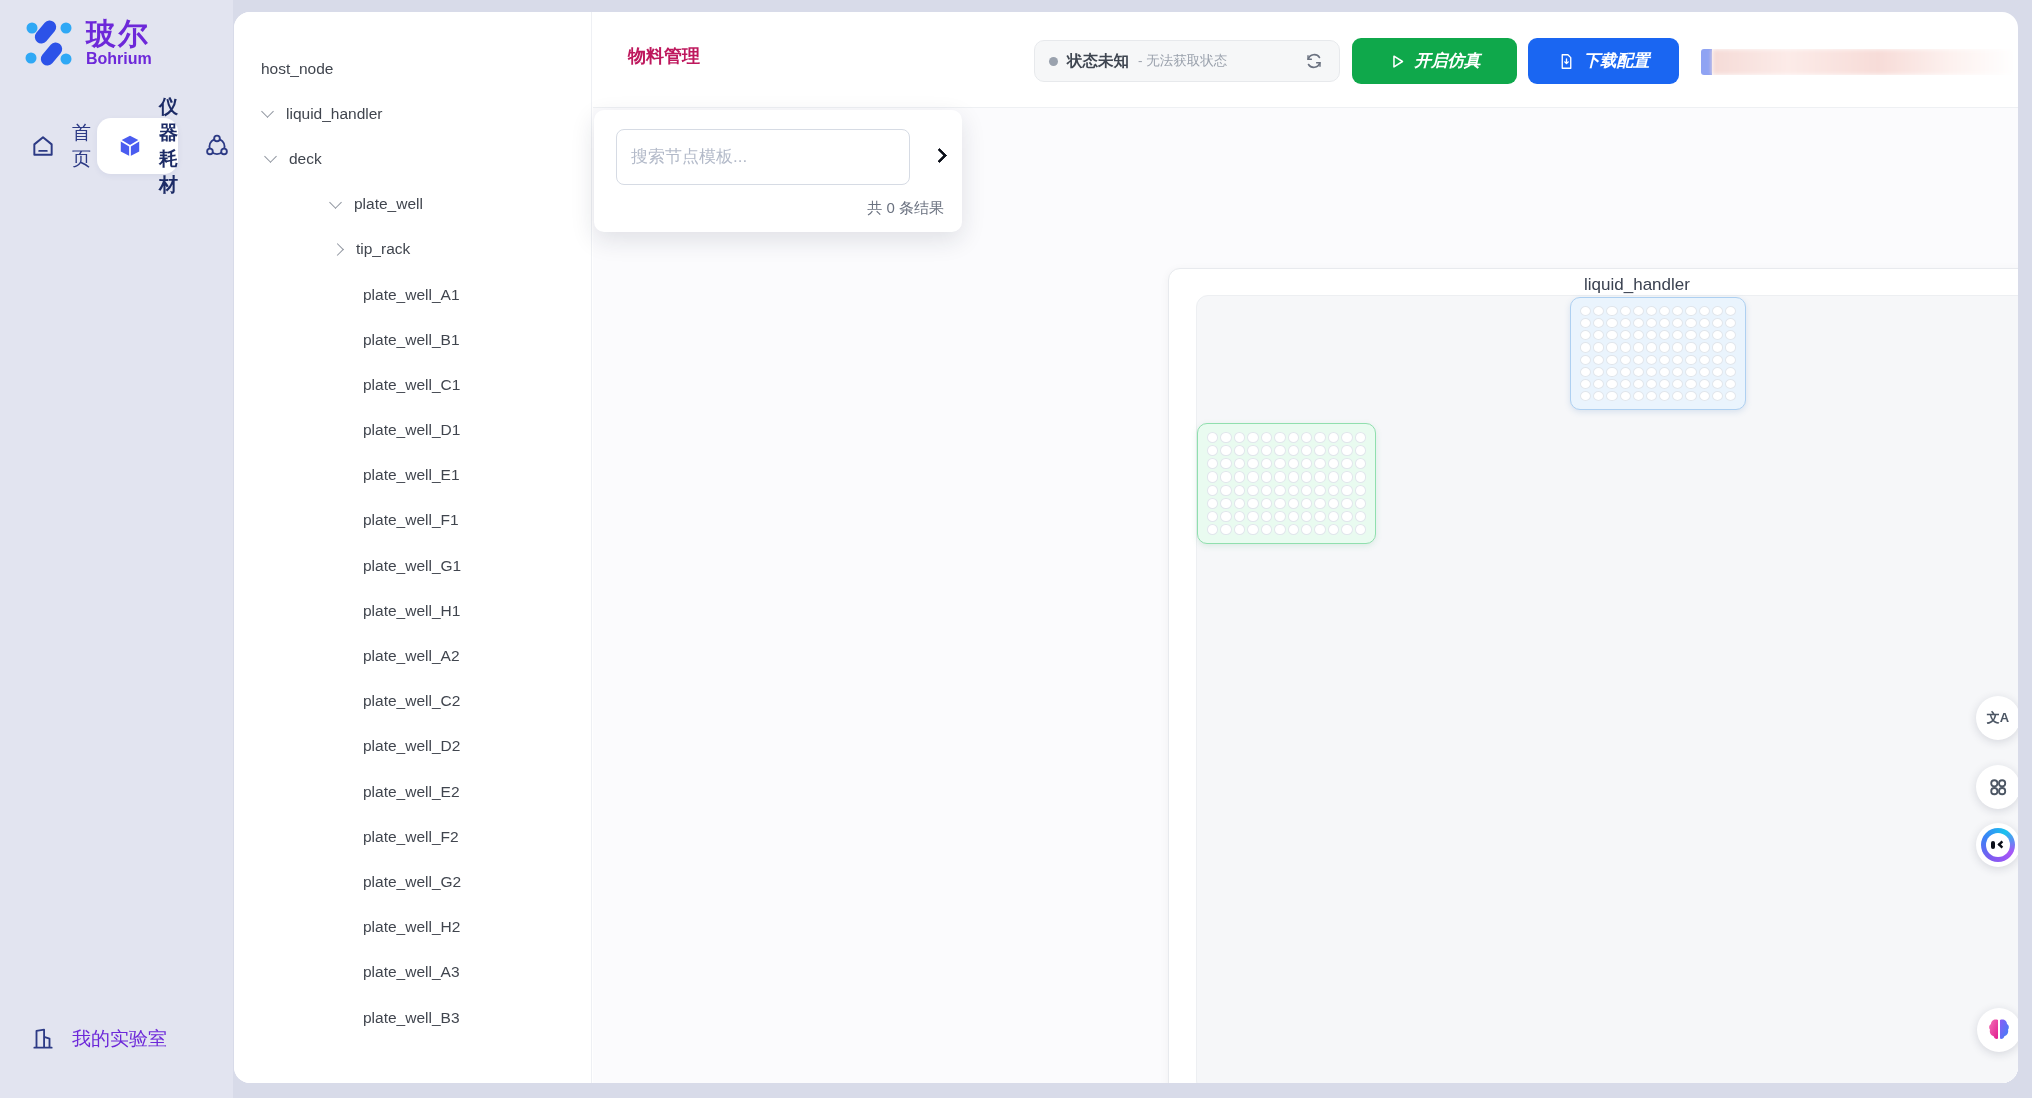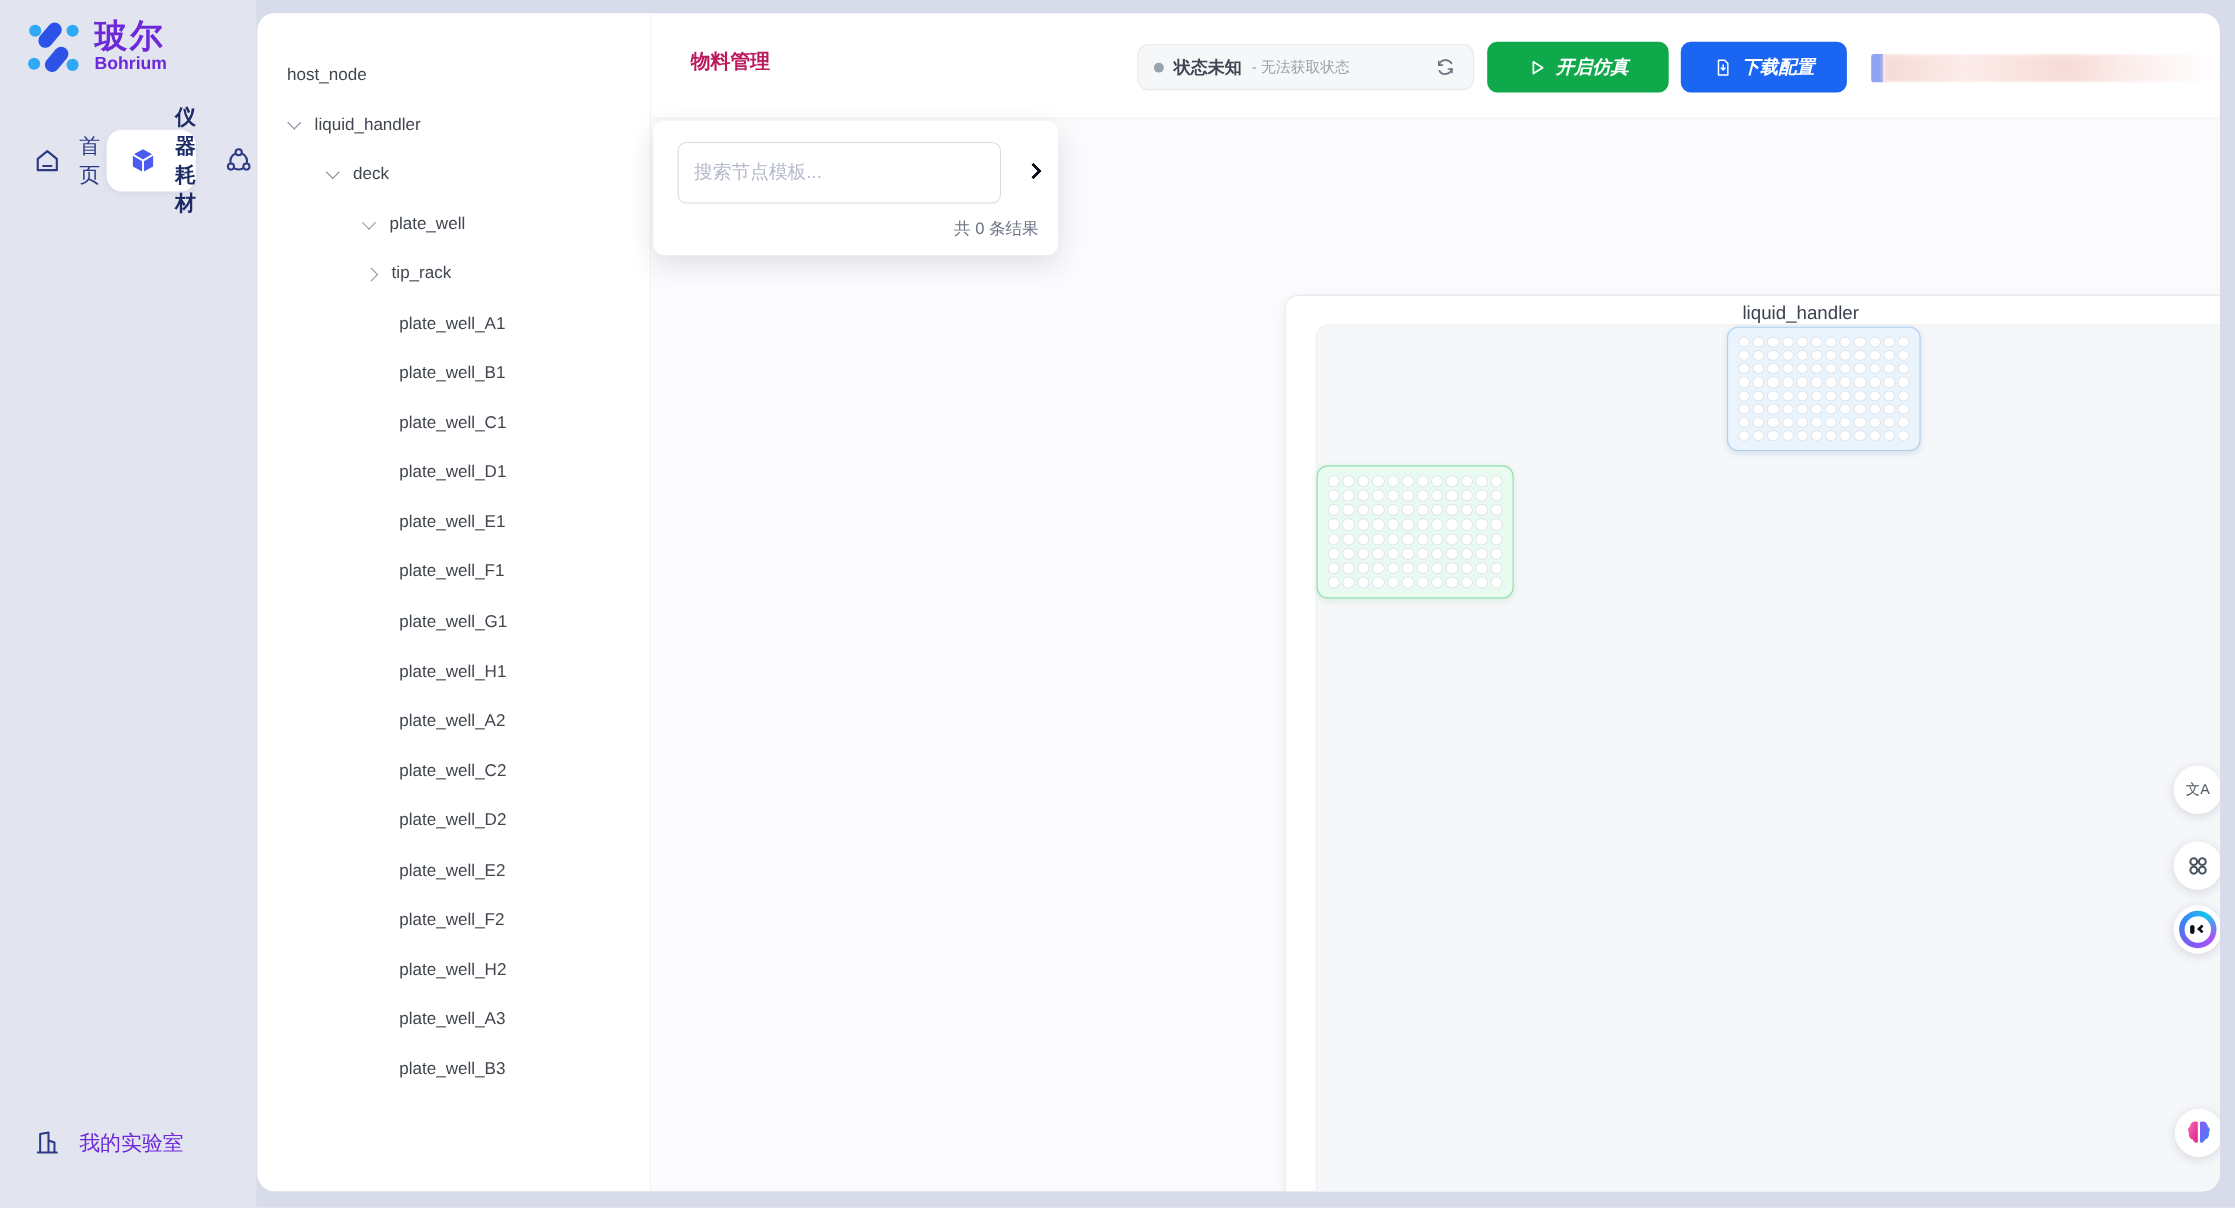--- a/index.html
+++ b/index.html
@@ -29,21 +29,21 @@
   
   .tree-panel { position:absolute; left:0; top:0; width:358px; height:100%; background:#fff; border-right:1px solid #eef0f4; }
   .tree { position:absolute; left:0; top:34px; width:100%; }
   .tree-row { display:flex; align-items:center; height:45.2px; font-size:15.5px; color:#40454e; cursor:pointer; }
   .tree-label { white-space:nowrap; }
   .chev { display:inline-block; width:9px; height:9px; border-left:1.8px solid #8f959f; border-bottom:1.8px solid #8f959f; margin-right:14px; flex:0 0 auto; }
   .chev.down  { transform:rotate(-45deg); margin-top:-4px; }
   .chev.right { transform:rotate(-135deg); margin-left:2px; }
   .tree-row.lvl0 { padding-left:27px; }
   .tree-row.lvl1 { padding-left:29px; }
-  .tree-row.lvl2 { padding-left:64px; }
+  .tree-row.lvl2 { padding-left:32px; }
   .tree-row.lvl3 { padding-left:97px; }
   .tree-row.lvl4 { padding-left:129px; }
   
   .page-title { position:absolute; left:394px; top:32px; font-size:18px; font-weight:700; color:#be185d; }
   .status-pill { position:absolute; left:800px; top:28px; height:42px; width:306px; background:#f6f7f8; border:1px solid #e7e9ec; border-radius:10px; display:flex; align-items:center; padding:0 14px; gap:9px; }
   .status-dot { width:9px; height:9px; border-radius:50%; background:#9aa2ae; flex:0 0 auto; }
   .status-label { font-size:15.5px; font-weight:600; color:#3f4651; white-space:nowrap; }
   .status-detail { font-size:13.5px; color:#9aa1ac; white-space:nowrap; }
   .refresh-btn { margin-left:auto; width:20px; height:20px; cursor:pointer; display:flex; align-items:center; }
   .btn { position:absolute; top:26px; height:46px; border:none; border-radius:9px; display:flex; align-items:center; justify-content:center; gap:9px; color:#fff; font-size:16.5px; font-weight:600; cursor:pointer; font-family:inherit;font-style:italic; }
@@ -64,21 +64,21 @@
   .canvas { position:absolute; left:359px; top:96px; right:0; bottom:0; background:#fbfbfd; }
   .node-card { position:absolute; left:575px; top:160px; width:938px; height:853px; background:#fff; border:1px solid #e8eaee; border-radius:12px; box-shadow:0 2px 10px rgba(31,35,41,.05); z-index:2; }
   .node-title { position:absolute; left:0; right:0; top:6px; text-align:center; font-size:17px; color:#3a4150; z-index:2; }
   .deck { position:absolute; left:27px; top:26px; width:881px; height:798px; background:#f6f7f9; border:1px solid #edeff2; border-radius:12px; z-index:3; }
   .plate { position:absolute; display:grid; grid-template-columns:repeat(12,1fr); gap:2px; padding:8px 9px; z-index:4; cursor:pointer; }
   .plate-blue  { left:401px; top:28px;  width:176px; height:113px; background:#eaf4fd; border:1.5px solid #aed0f1; border-radius:10px; box-shadow:0 2px 6px rgba(80,130,190,.18); }
   .plate-green { left:28px;  top:154px; width:179px; height:121px; background:#e9fbf0; border:1.5px solid #90dfae; border-radius:10px; box-shadow:0 2px 6px rgba(60,170,110,.15); }
   .well { background:#fff; border:1px solid #e1e6ec; border-radius:50%; }
   
   .float-btn { position:absolute; left:1742px; width:44px; height:44px; border-radius:50%; background:#fff; box-shadow:0 2px 10px rgba(25,35,60,.15); display:flex; align-items:center; justify-content:center; z-index:30; cursor:pointer; }
-  .fb-translate { top:684px; font-size:13px; color:#4b5563; font-weight:400; letter-spacing:0; }
+  .fb-translate { top:684px; font-size:13px; color:#4b5563; font-weight:700; letter-spacing:0; }
   .fb-apps { top:753px; }
   .fb-robot { top:811px; }
   .fb-brain { top:996px; left:1743px; }
   .robot-face { width:34px; height:34px; border-radius:50%; background:conic-gradient(from 210deg,#7c5bf0,#3b82f6,#19c3ee,#a855f7,#7c5bf0); display:flex; align-items:center; justify-content:center; }
   .robot-inner { width:24px; height:24px; border-radius:50%; background:#fff; position:relative; }
   .robot-inner .eye-l { position:absolute; left:5px; top:8px; width:4px; height:8px; border-radius:2px; background:#0b0f19; }
   .robot-inner .eye-r { position:absolute; right:5px; top:8px; width:7px; height:7px; border-left:3px solid #0b0f19; border-bottom:3px solid #0b0f19; transform:rotate(45deg) scale(.8); }
 </style>
 </head>
 <body>
@@ -204,20 +204,23 @@
           <span class="tree-label">plate_well_C2</span>
         </div>
         <div class="tree-row lvl4">
           <span class="tree-label">plate_well_D2</span>
         </div>
         <div class="tree-row lvl4">
           <span class="tree-label">plate_well_E2</span>
         </div>
         <div class="tree-row lvl4">
           <span class="tree-label">plate_well_F2</span>
+        </div>
+        <div class="tree-row lvl4">
+          <span class="tree-label">plate_well_G2</span>
         </div>
         <div class="tree-row lvl4">
           <span class="tree-label">plate_well_H2</span>
         </div>
         <div class="tree-row lvl4">
           <span class="tree-label">plate_well_A3</span>
         </div>
         <div class="tree-row lvl4">
           <span class="tree-label">plate_well_B3</span>
         </div>

